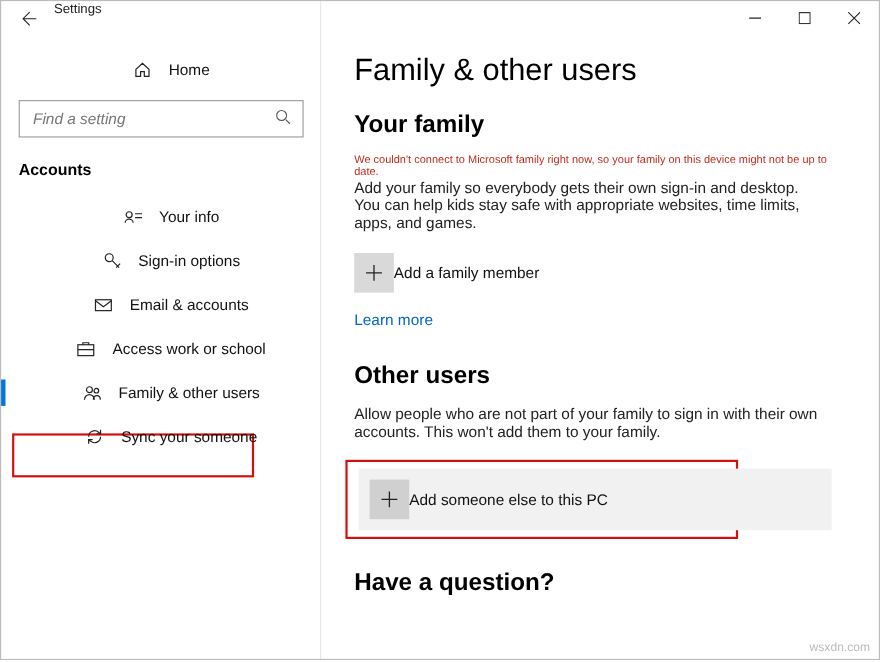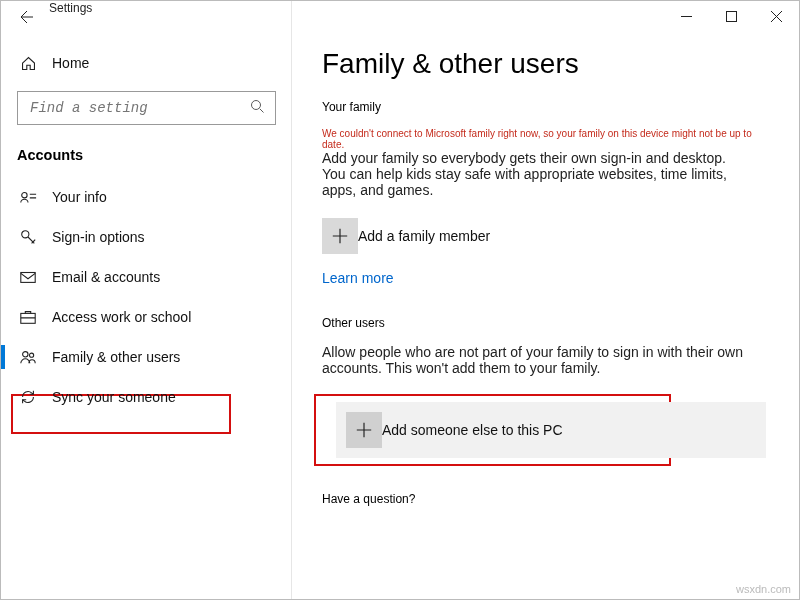--- a/index.html
+++ b/index.html
@@ -34,72 +34,73 @@
     width: 291px; padding-top: 10px;
     position: relative;
   }
   .sidebar::after {
     content:""; position:absolute; right:0; top:-32px; bottom:0; width:1px; background:#e6e6e6;
   }
   .home-row, .side-item {
     display:flex; align-items:center; height:40px;
     padding-left: 18px; gap: 15px;
     cursor:pointer;
+    justify-content:center;
   }
   .home-row .icon, .side-item .icon {
     width:18px; height:18px; display:flex; align-items:center; justify-content:center;
     color:#222;
   }
   .home-row .label, .side-item .label { font-size:14px; color:#111; }
   .searchbox {
     margin: 8px 16px 16px 16px;
     height: 34px; display:flex; align-items:center;
     border: 1px solid #999; background:#fff;
     padding: 0 10px;
   }
   .searchbox input {
-    flex:1; border:none; outline:none; font-size:14px; font-style:italic; color:#666; font-family:Liberation Mono, monospace;
+    flex:1; border:none; outline:none; font-size:14px; font-style:italic; color:#666; font-family:Liberation Sans, sans-serif;
     background:transparent;
   }
   .searchbox .sicon { color:#555; }
   .section-head { padding: 6px 16px 14px 16px; font-weight:600; font-size:14.5px; }
   .side-item { font-size:14px; }
   .side-item.active::before {
     content:""; display:block; width:4px; height:24px; background:#0078d7;
     position:absolute; left:0;
   }
   .side-item { position:relative; }
   .highlight-box {
     position:absolute; left:10px; width:220px;
     border:2px solid #d40f0f; pointer-events:none;
   }
   
   .content {
     flex:1; padding: 15px 30px 0 30px; overflow:hidden;
   }
   .content h1 { font-weight:400; font-size:28px; margin:0 0 20px 0; }
-  .content h2 { font-weight:400; font-size:12px; margin:18px 0 14px 0; }
+  .content h2 { font-weight:700; font-size:22px; margin:18px 0 14px 0; }
   .err { color:#c42b1c; font-size:10px; margin-bottom:0; max-width: 430px; }
   .desc { font-size:14px; color:#222; margin-bottom:18px; max-width: 430px; }
   .add-row {
     display:flex; align-items:center; gap:0; width: 430px;
     padding: 2px 0; cursor:pointer;
   }
   .plus-tile {
     width:36px; height:36px; background:#d9d9d9; display:flex; align-items:center; justify-content:center;
     color:#222;
   }
   .plus-tile svg { width:18px; height:18px; }
   .add-label { font-size:14px; color:#111; }
   .add-row.other {
     background:#f1f1f1; padding: 10px; width: 430px;
   }
   .add-row.other .plus-tile { background:#d0d0d0; }
   .content-highlight {
-    border:2px solid #d40f0f; padding:6px 20px; width:357px; margin-left:-8px;
+    border:2px solid #d40f0f; padding:6px 10px; width:357px; margin-left:-8px;
   }
   .link { color:#0066cc; font-size:14px; margin-top:14px; cursor:pointer; display:inline-block; }
   .watermark { position:absolute; right:8px; bottom:4px; font-size:11px; color:#bbb; }
 </style>
 </head>
 <body>
 
 <div class="titlebar">
   <div class="back">
     <svg width="16" height="16" viewBox="0 0 16 16">

